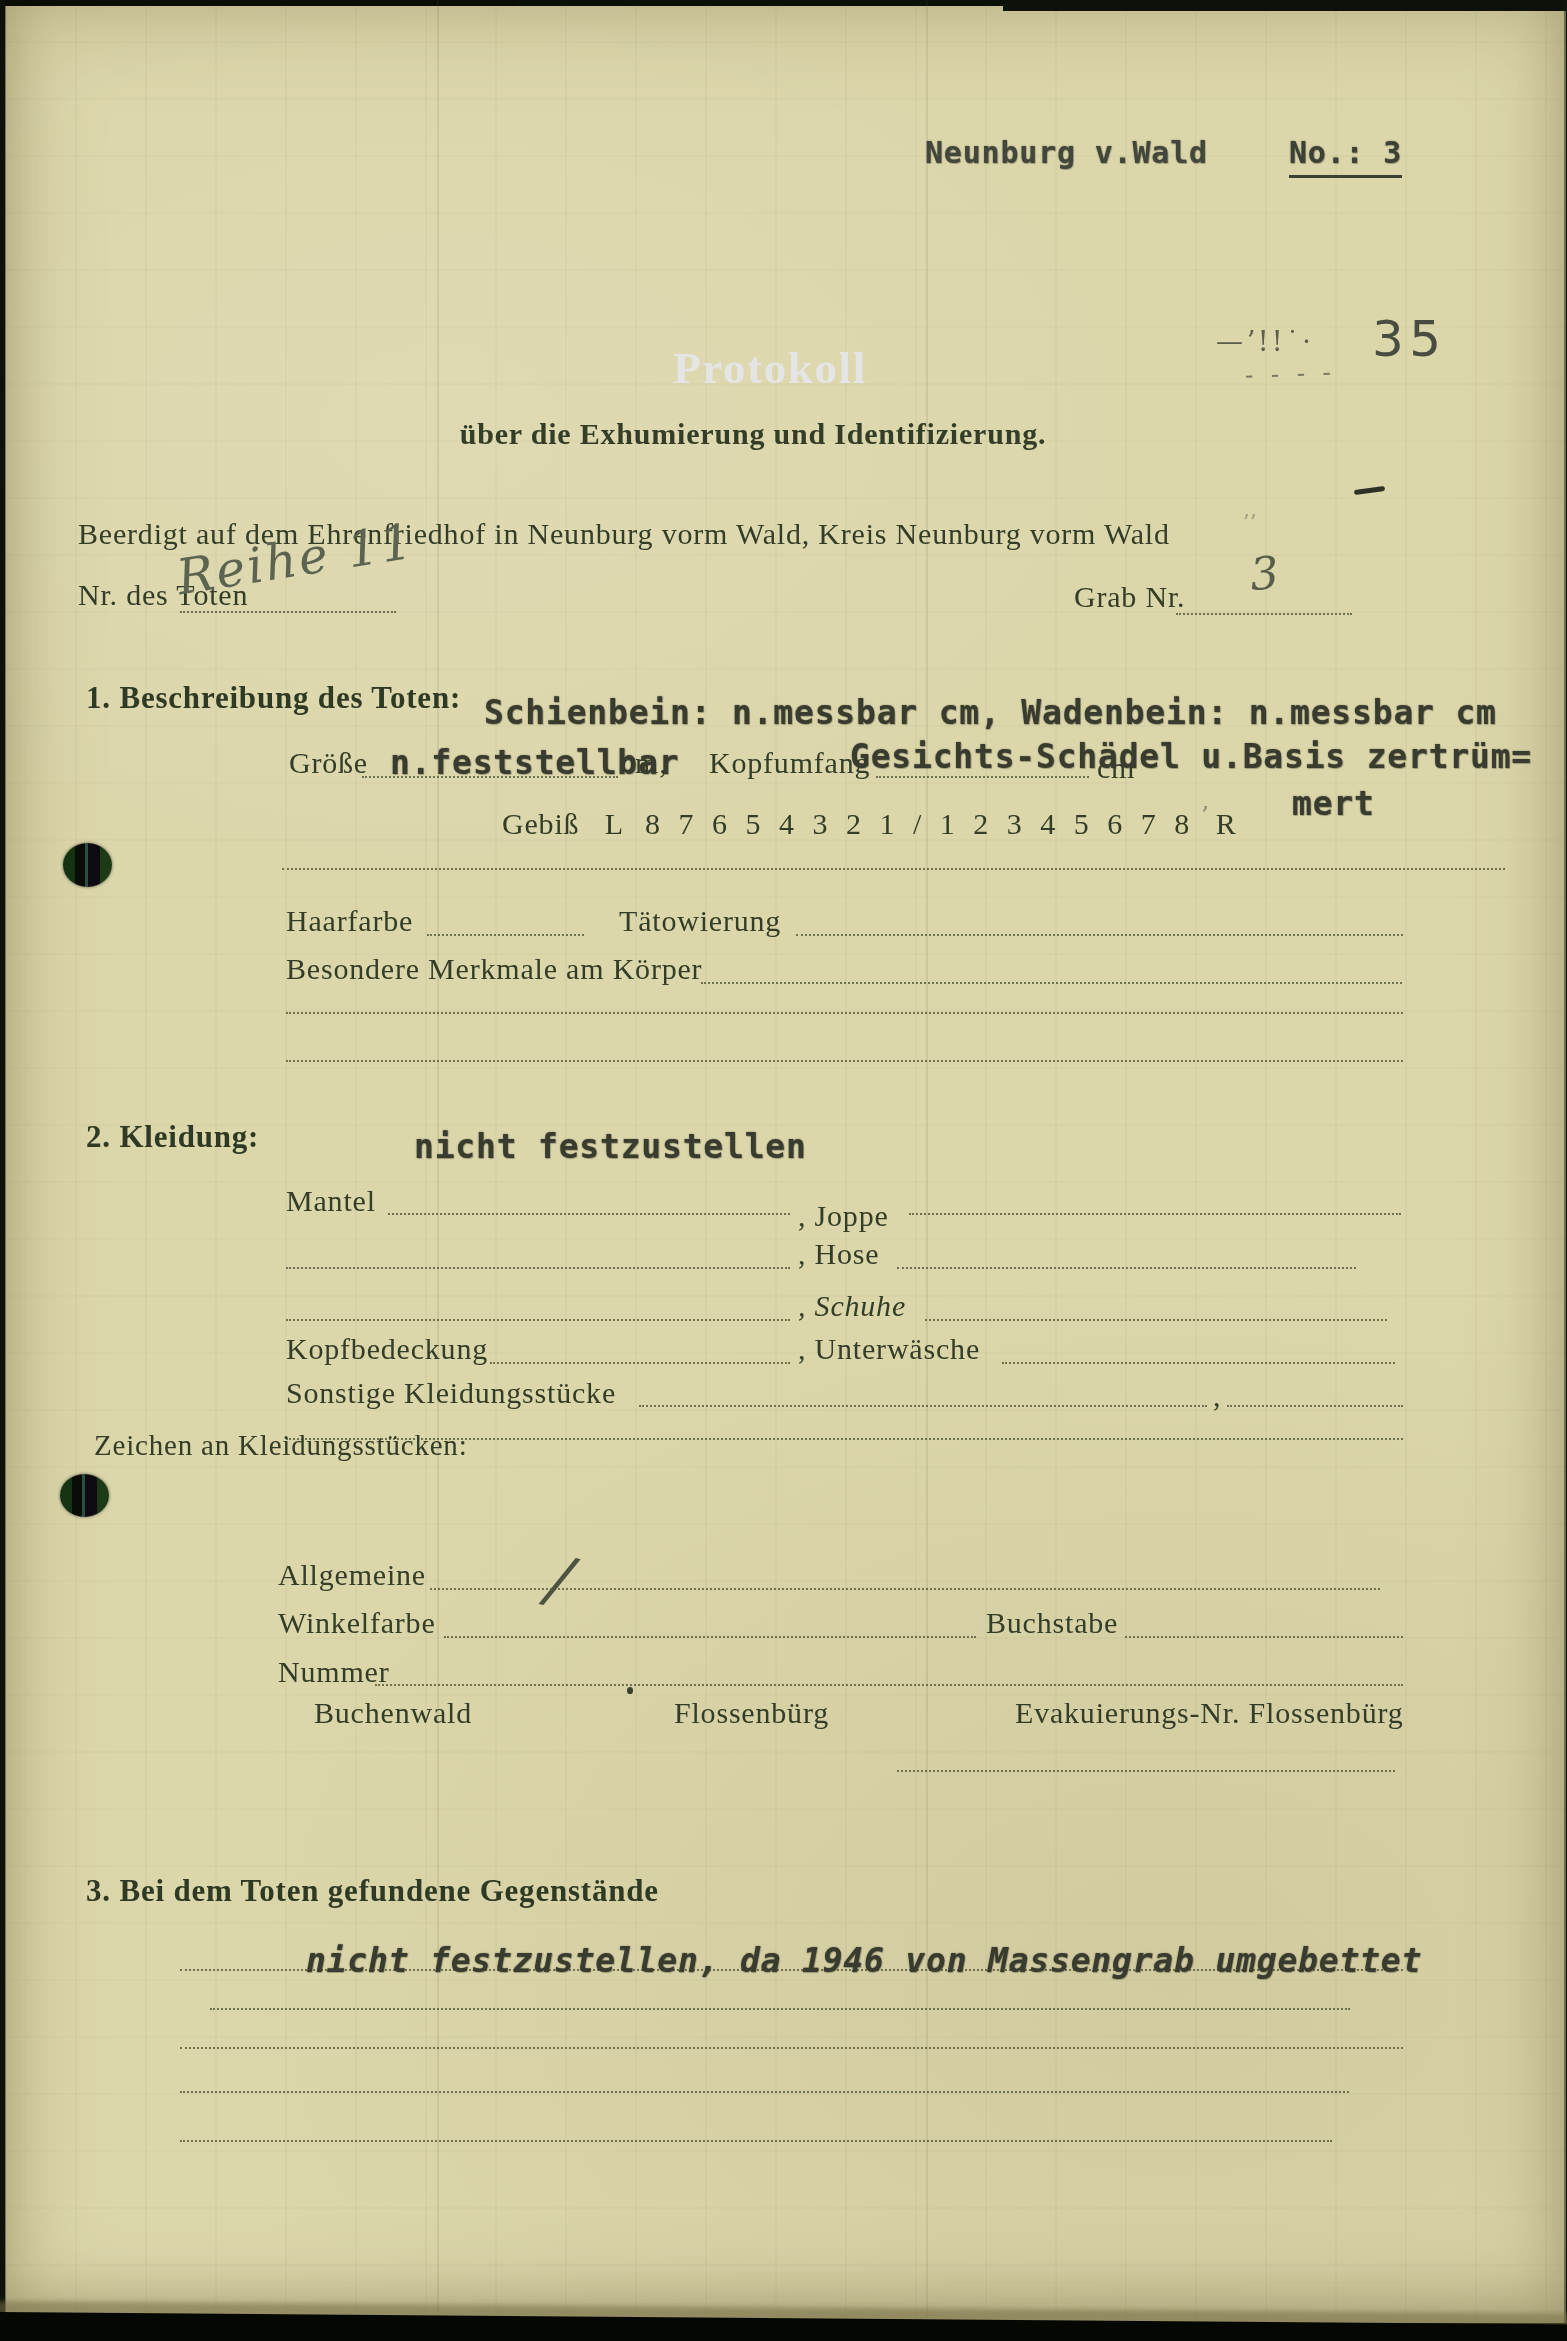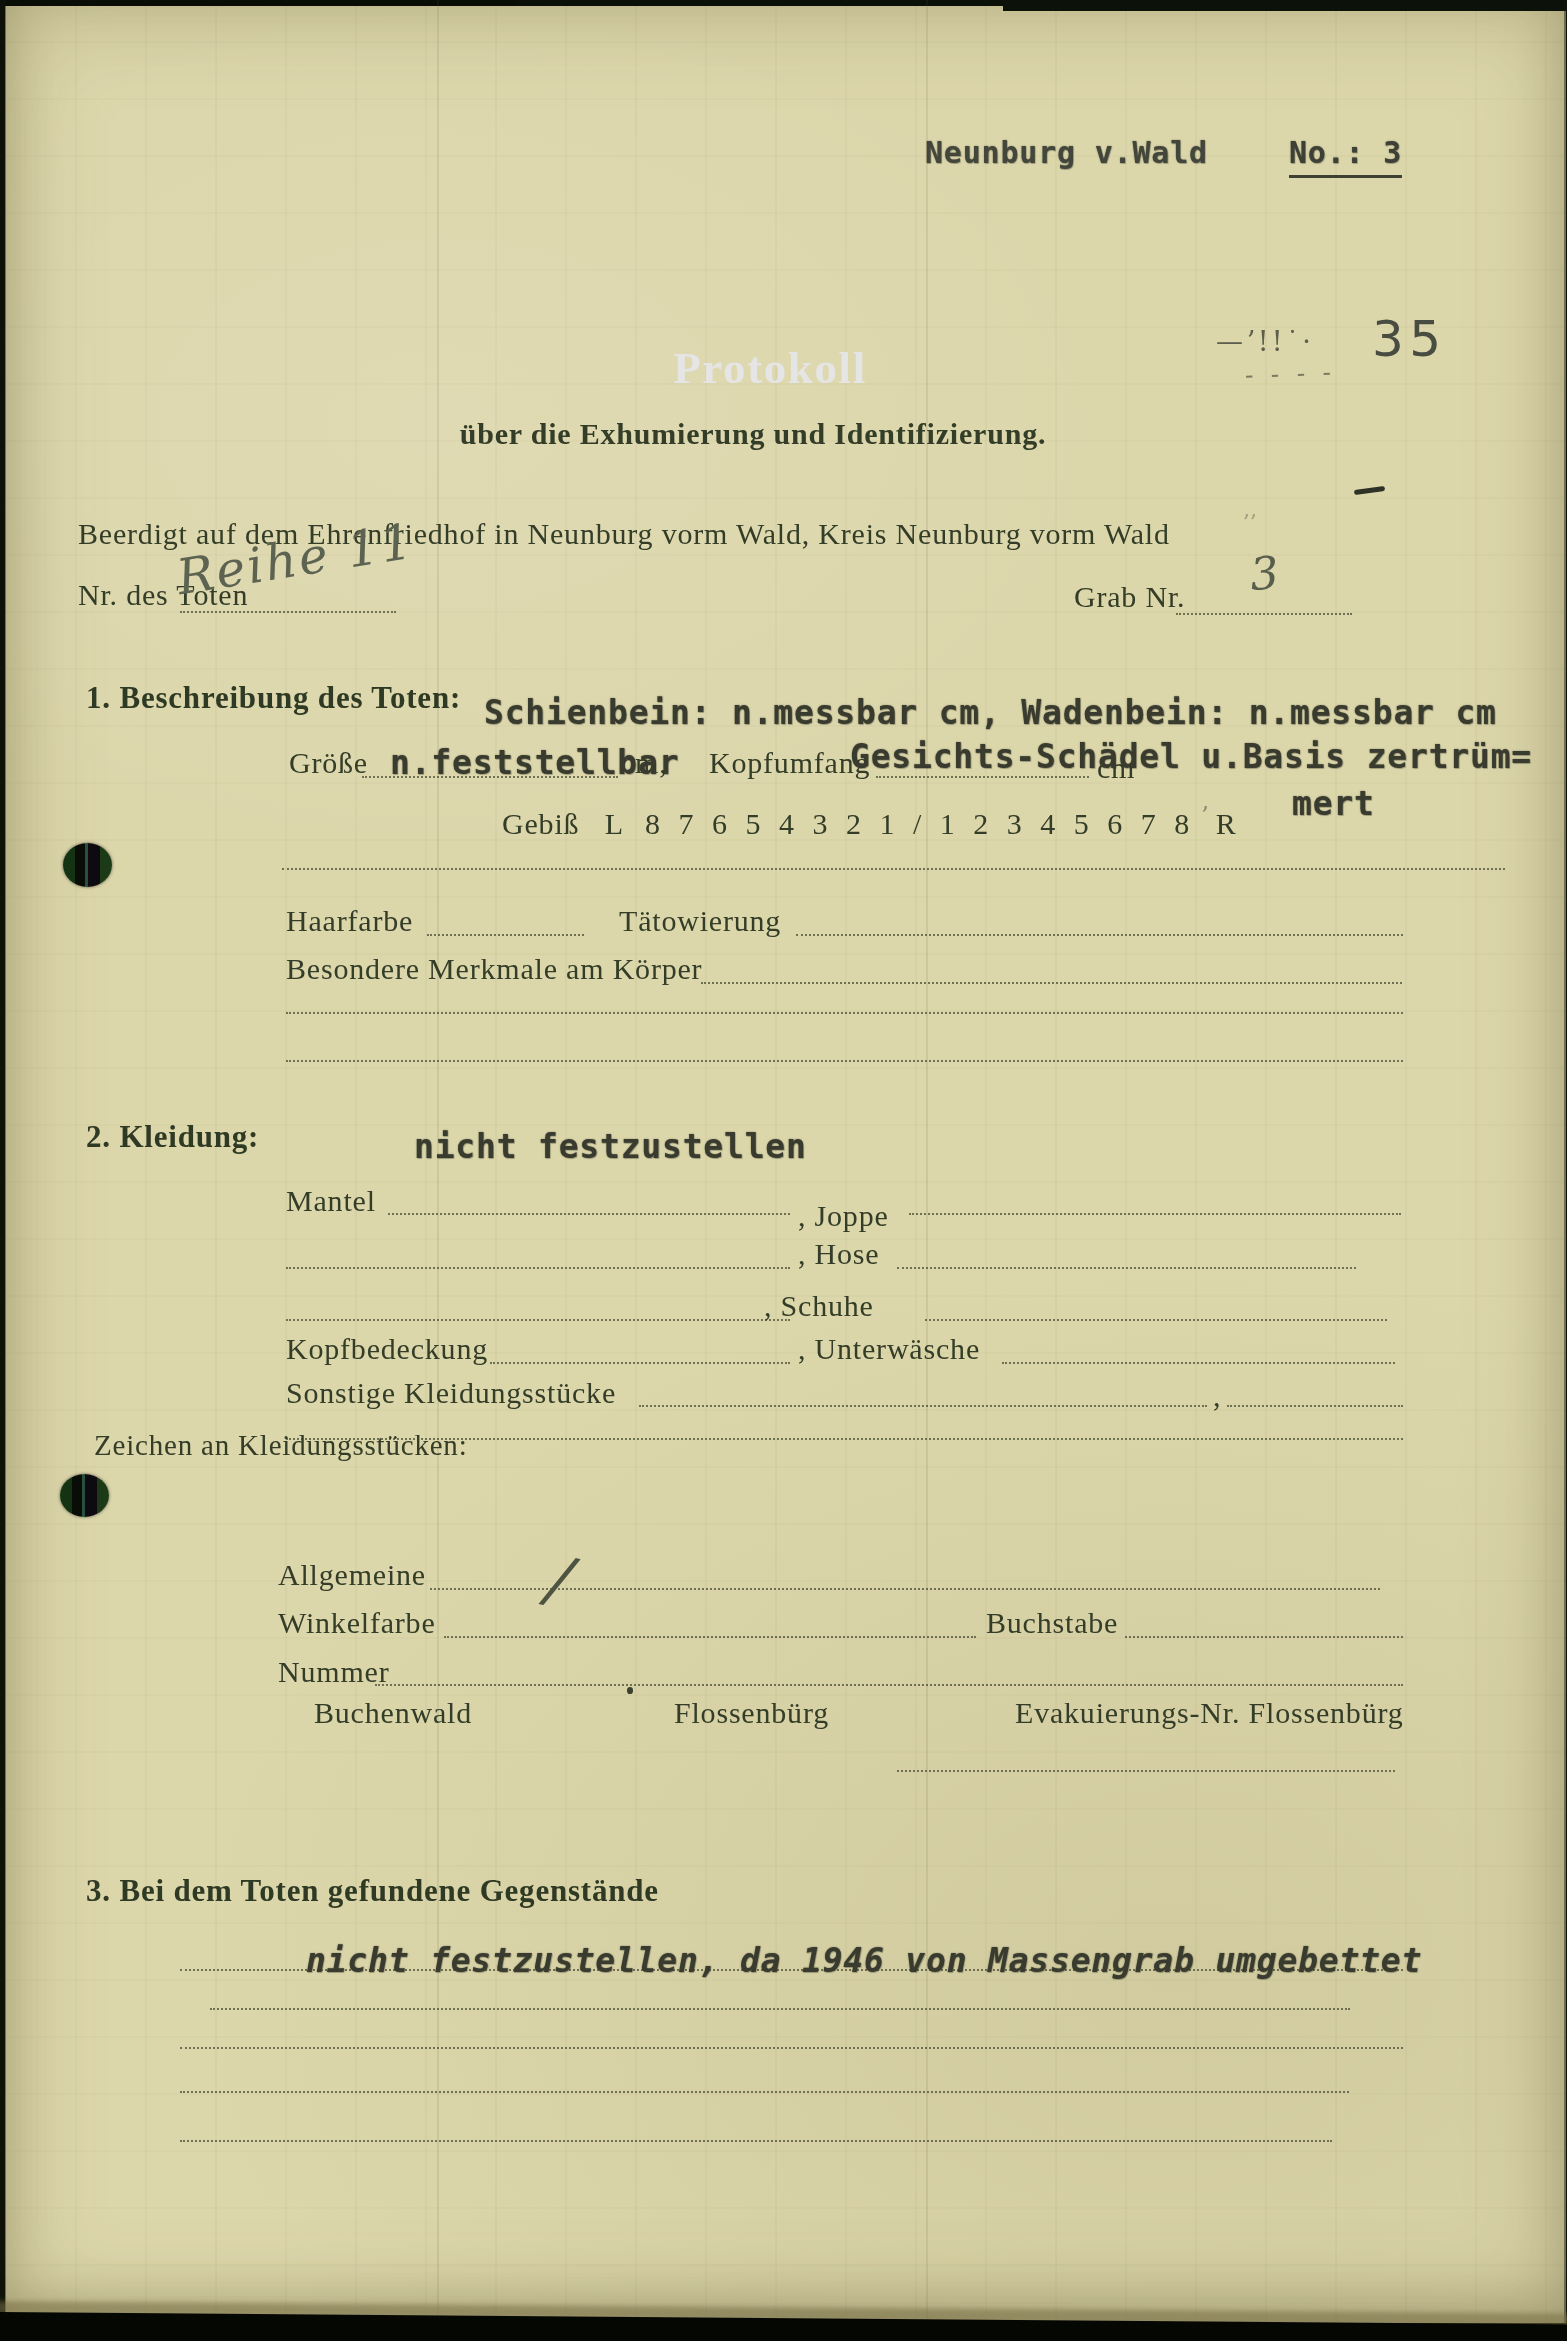--- a/index.html
+++ b/index.html
@@ -110,21 +110,21 @@
   <div class="printed" style="left:286px;top:1184px;">Mantel</div>
   <div class="dots" style="left:388px;top:1213px;width:402px;"></div>
   <div class="printed" style="left:798px;top:1184px;margin-top:15px;">, Joppe</div>
   <div class="dots" style="left:909px;top:1213px;width:492px;"></div>
 
   <div class="dots" style="left:286px;top:1267px;width:504px;"></div>
   <div class="printed" style="left:798px;top:1237px;">, Hose</div>
   <div class="dots" style="left:897px;top:1267px;width:459px;"></div>
 
   <div class="dots" style="left:286px;top:1319px;width:504px;"></div>
-  <div class="printed" style="left:764px;top:1289px;">, Schuhe</div>
+  <div class="printed" style="left:798px;top:1289px;font-style:italic;">, Schuhe</div>
   <div class="dots" style="left:925px;top:1319px;width:462px;"></div>
 
   <div class="printed" style="left:286px;top:1332px;">Kopfbedeckung</div>
   <div class="dots" style="left:490px;top:1362px;width:300px;"></div>
   <div class="printed" style="left:798px;top:1332px;">, Unterwäsche</div>
   <div class="dots" style="left:1002px;top:1362px;width:393px;"></div>
 
   <div class="printed" style="left:286px;top:1376px;">Sonstige Kleidungsstücke</div>
   <div class="dots" style="left:639px;top:1405px;width:568px;"></div>
   <div class="printed" style="left:1213px;top:1379px;">,</div>

